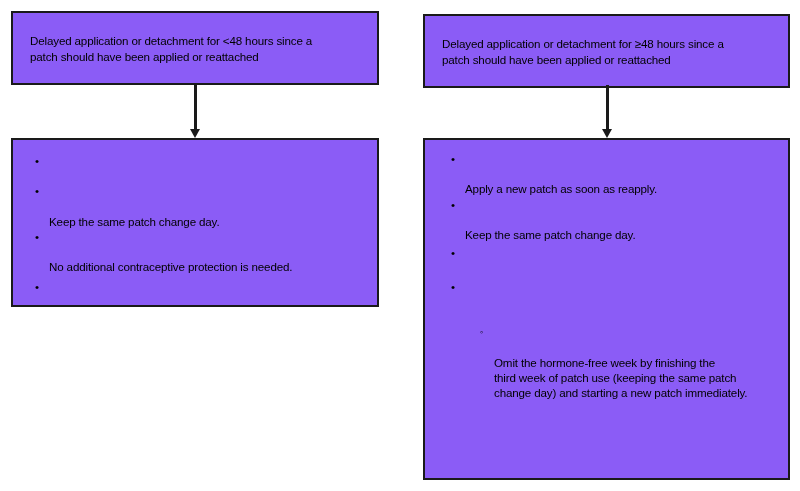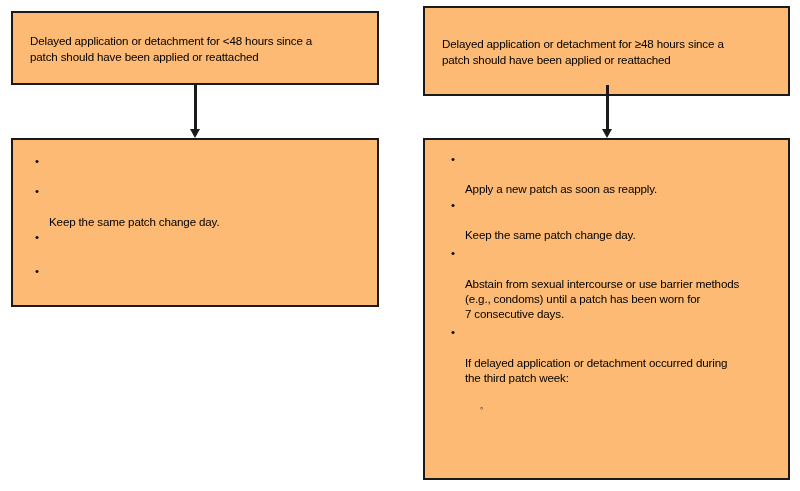--- a/index.html
+++ b/index.html
@@ -17,21 +17,21 @@
   #canvas {
     position: relative;
     width: 800px;
     height: 491px;
     background: #ffffff;
   }
   .box {
     position: absolute;
     box-sizing: border-box;
     border: 2.5px solid #1a1a1a;
-    background: #fdba74;
+    background: #8b5cf6;
   }
   .head-text {
     position: absolute;
     left: 17px;
     top: 50%;
     transform: translateY(-50%);
     font-size: 11.6px;
     line-height: 15.5px;
     letter-spacing: -0.15px;
     white-space: pre-line;
@@ -138,28 +138,29 @@
     <ul class="list" id="left-list">
       <li>
         <span class="bullet">•</span>
       </li>
       <li>
         <span class="bullet">•</span>
         <span>Keep the same patch change day.</span>
       </li>
       <li>
         <span class="bullet">•</span>
+        <span>No additional contraceptive protection is needed.</span>
       </li>
       <li class="spaced">
         <span class="bullet">•</span>
       </li>
     </ul>
   </div>
 
-  <div class="box" style="left:423px; top:6px; width:367px; height:90px;">
+  <div class="box" style="left:423px; top:14px; width:367px; height:74px;">
     <div class="head-text">Delayed application or detachment for ≥48 hours since a
 patch should have been applied or reattached</div>
   </div>
 
   <div class="arrow" style="left:606px; top:85px; width:3px; height:53px;">
     <div class="shaft" style="height:45px;"></div>
     <div class="head"></div>
   </div>
 
   <div class="box" style="left:423px; top:138px; width:367px; height:342px;">
@@ -167,31 +168,29 @@
       <li>
         <span class="bullet">•</span>
         <span>Apply a new patch as soon as reapply.</span>
       </li>
       <li>
         <span class="bullet">•</span>
         <span>Keep the same patch change day.</span>
       </li>
       <li class="spaced">
         <span class="bullet">•</span>
-        <span>Abstain from sexual intercourse or use barrier methods
-(e.g., condoms) until a patch has been worn for
-7 consecutive days.</span>
       </li>
       <li class="spaced">
         <span class="bullet">•</span>
-        <span>If delayed application or detachment occurred during
-the third patch week:</span>
         <ul class="sublist sub-wrap">
           <li>
             <span class="bullet">◦</span>
+            <span>Omit the hormone-free week by finishing the
+third week of patch use (keeping the same patch
+change day) and starting a new patch immediately.</span>
           </li>
           
         </ul>
       </li>
 
     </ul>
   </div>
 
 </div>
 

